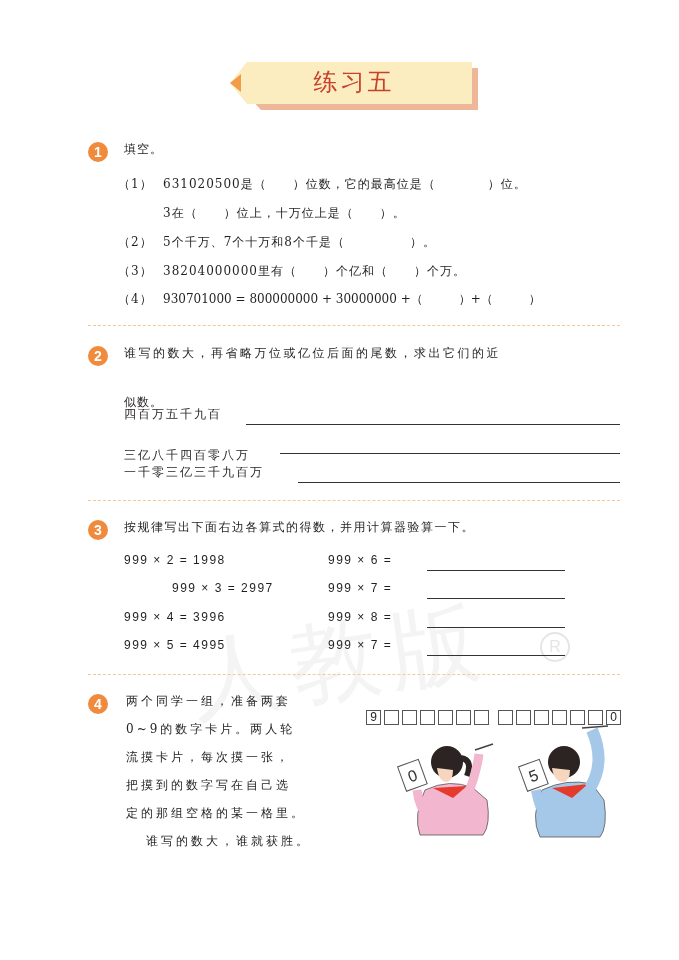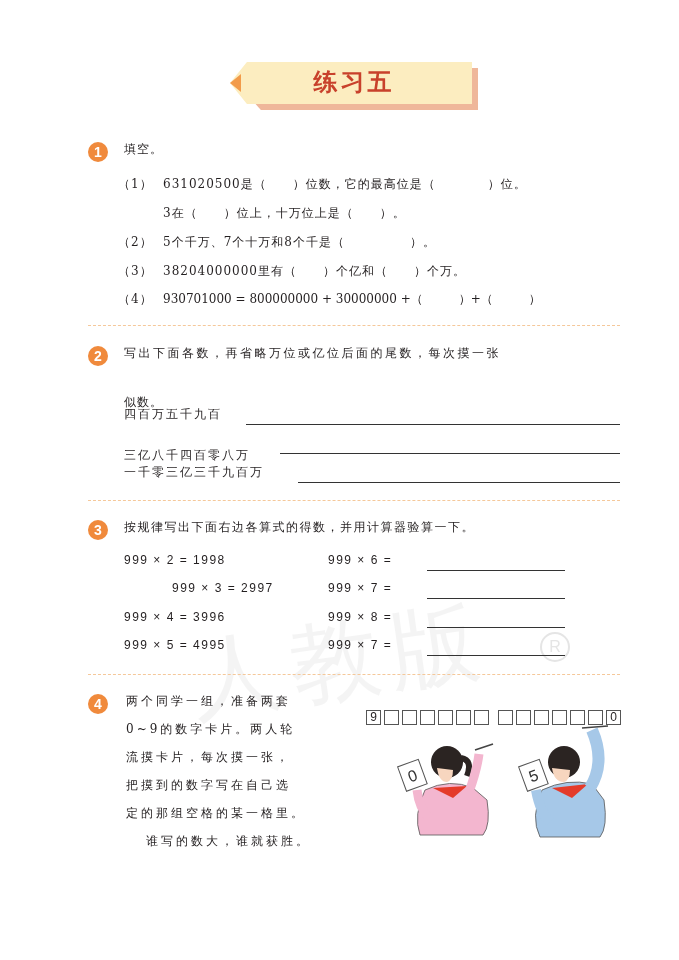--- a/index.html
+++ b/index.html
@@ -6,21 +6,21 @@
   body{width:679px;height:960px;background:#ffffff;position:relative;overflow:hidden;
        font-family:"DejaVu Serif", serif;color:#231f20;}
   .title-banner{position:absolute;left:230px;top:62px;width:250px;height:44px;}
   .title-shadow{position:absolute;left:12px;top:6px;width:236px;height:42px;background:#efb79a;
        clip-path:polygon(8% 0,100% 0,100% 100%,8% 100%,0 50%);}
   .title-body{position:absolute;left:0;top:0;width:242px;height:42px;background:#fcedc0;
        clip-path:polygon(7% 0,100% 0,100% 100%,7% 100%,0 50%);}
   .title-tip{position:absolute;left:0;top:12px;width:0;height:0;border-top:9px solid transparent;
        border-bottom:9px solid transparent;border-right:11px solid #f29b4a;}
   .title-text{position:absolute;left:0;top:4px;width:248px;text-align:center;font-size:24px;
-       font-weight:bold;color:#c8412b;letter-spacing:3px;font-family:"DejaVu Serif", serif;}
+       font-weight:normal;color:#c8412b;letter-spacing:3px;font-family:"DejaVu Serif", serif;}
   .qnum{position:absolute;width:20px;height:20px;border-radius:50%;background:#f08a3c;color:#fff;
        font-family:"Liberation Sans", sans-serif;font-size:14px;line-height:20px;text-align:center;font-weight:bold;}
   .line{position:absolute;font-size:12px;white-space:nowrap;letter-spacing:1px;}
   .divider{position:absolute;left:88px;width:532px;border-top:1.5px dashed #f5c89a;height:0;}
   .blank-line{position:absolute;border-bottom:1.3px solid #333;height:0;}
   .eq{position:absolute;font-family:"Liberation Sans", sans-serif;font-size:12px;letter-spacing:1.5px;white-space:nowrap;}
   .box{display:inline-block;width:13px;height:13px;border:1px solid #555;margin-right:3px;vertical-align:middle;
        font-family:"Liberation Sans", sans-serif;font-size:12px;line-height:13px;text-align:center;}
   .boxes{position:absolute;top:707px;white-space:nowrap;}
   .watermark{position:absolute;left:190px;top:600px;font-size:90px;color:#000;opacity:0.04;
@@ -52,21 +52,21 @@
 <div class="line" style="left:118px;top:234px;">（2）</div>
 <div class="line" style="left:163px;top:234px;">5个千万、7个十万和8个千是（　　　　　）。</div>
 <div class="line" style="left:118px;top:263px;">（3）</div>
 <div class="line" style="left:163px;top:263px;">38204000000里有（　　）个亿和（　　）个万。</div>
 <div class="line" style="left:118px;top:291px;">（4）</div>
 <div class="line" style="left:163px;top:291px;letter-spacing:0;">930701000 = 800000000 + 30000000 +（　　　）+（　　　）</div>
 
 <div class="divider" style="top:325px;"></div>
 
 <div class="qnum" style="left:88px;top:346px;">2</div>
-<div class="line" style="left:124px;top:345px;letter-spacing:2.5px;">写出下面各数，再省略万位或亿位后面的尾数，每次摸一张</div>
+<div class="line" style="left:124px;top:345px;letter-spacing:2.5px;">谁写的数大，再省略万位或亿位后面的尾数，求出它们的近</div>
 <div class="line" style="left:124px;top:374px;margin-top:20px;">似数。</div>
 
 <div class="line" style="left:124px;top:406px;letter-spacing:2px;">四百万五千九百</div>
 <div class="blank-line" style="left:246px;top:424px;width:374px;"></div>
 <div class="line" style="left:124px;top:447px;letter-spacing:2px;">三亿八千四百零八万</div>
 <div class="blank-line" style="left:280px;top:453px;width:340px;"></div>
 <div class="line" style="left:124px;top:464px;letter-spacing:2px;">一千零三亿三千九百万</div>
 <div class="blank-line" style="left:298px;top:482px;width:322px;"></div>
 
 <div class="divider" style="top:500px;"></div>

